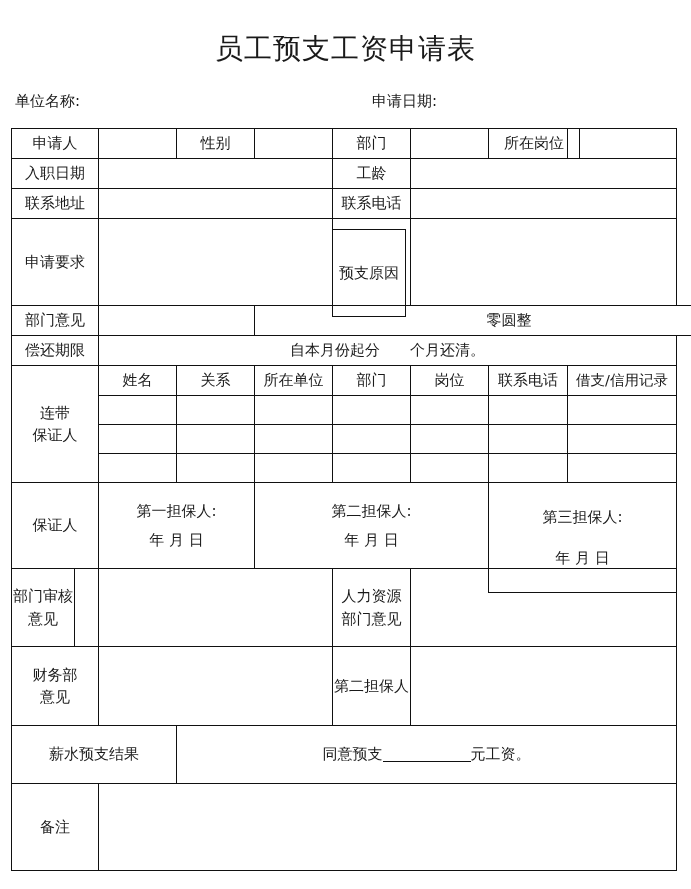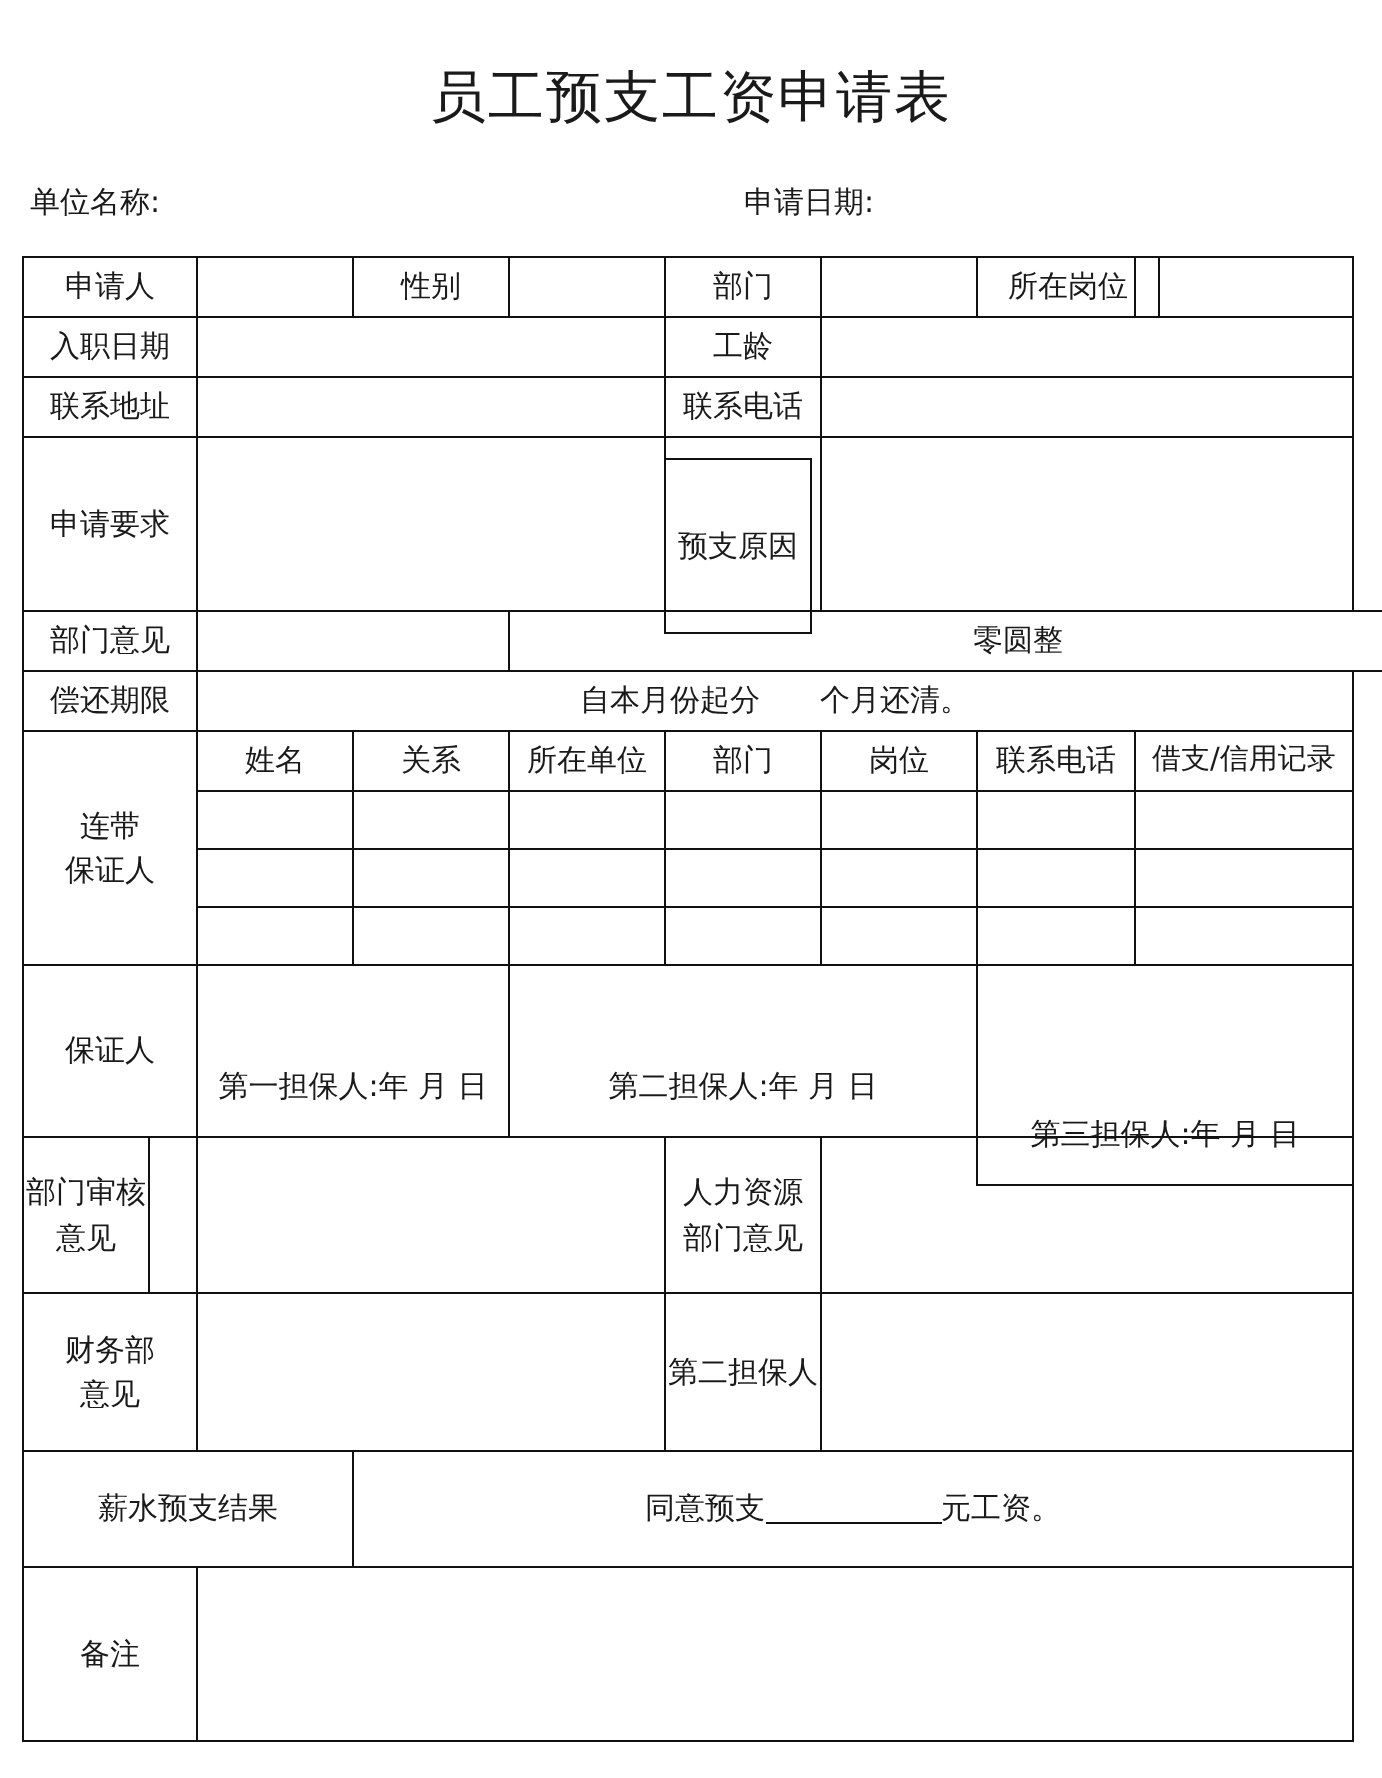--- a/index.html
+++ b/index.html
@@ -1,21 +1,21 @@
 <!DOCTYPE html>
 <html><head>
 <meta charset="utf-8">
 <style>
   html,body{margin:0;padding:0;background:#fff;}
   body{width:691px;height:889px;position:relative;overflow:hidden;font-family:"DejaVu Sans","Liberation Sans",sans-serif;color:#1a1a1a;}
   .title{position:absolute;left:0;width:691px;top:30px;text-align:center;font-size:28px;letter-spacing:1px;}
   .meta{position:absolute;top:92px;font-size:15px;}
   .c{position:absolute;border:1px solid #111;box-sizing:border-box;display:flex;align-items:center;justify-content:center;text-align:center;font-size:15px;line-height:1.5;margin-left:-1px;margin-top:-1px;}
   .c.input{cursor:text;}
-  .stack{display:flex;flex-direction:row;align-items:flex-end;justify-content:space-around;height:100%;padding:14px 0;box-sizing:border-box;}
+  .stack{display:flex;flex-direction:column;align-items:center;justify-content:space-around;height:100%;padding:14px 0;box-sizing:border-box;}
   .uline{display:inline-block;width:88px;border-bottom:1px solid #111;height:14px;vertical-align:baseline;}
 </style>
 </head>
 <body>
 
 <div class="title">员工预支工资申请表</div>
 <div class="meta" style="left:15px">单位名称:</div>
 <div class="meta" style="left:372px">申请日期:</div>
 
 <div>

